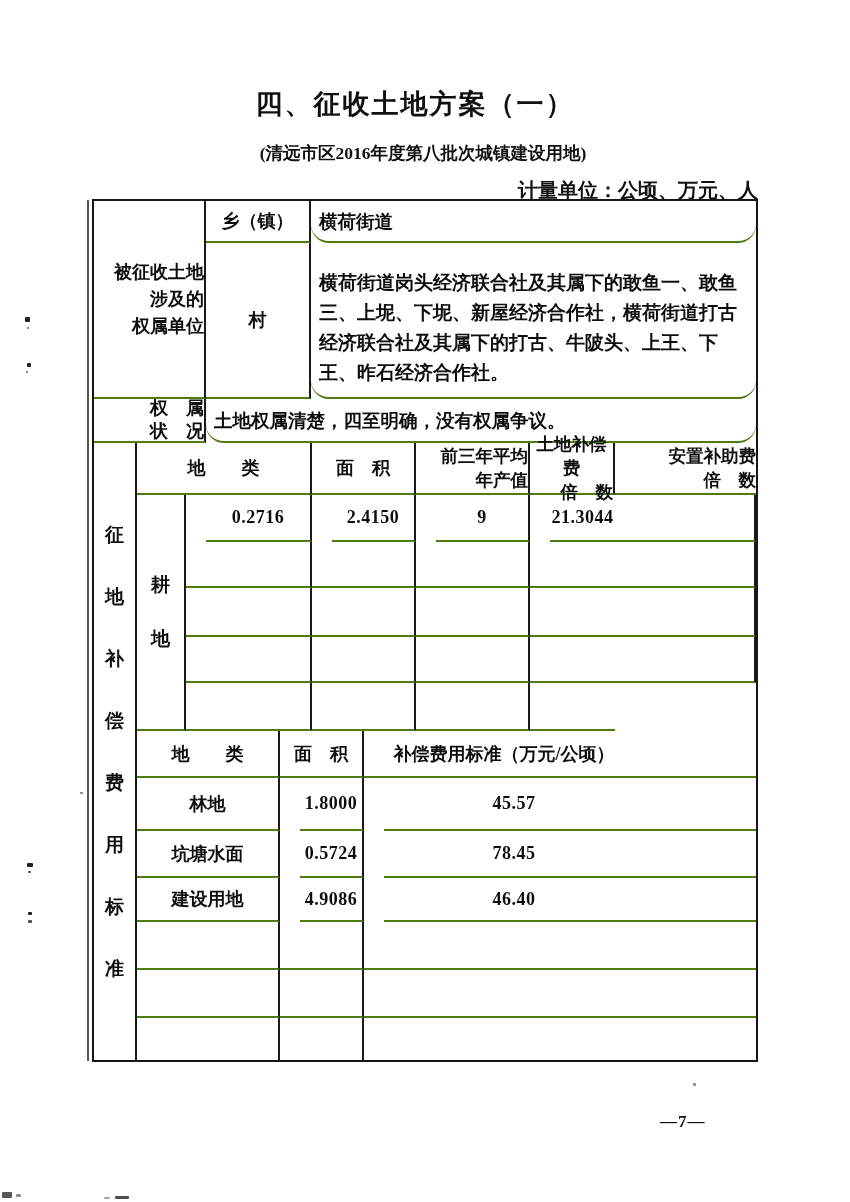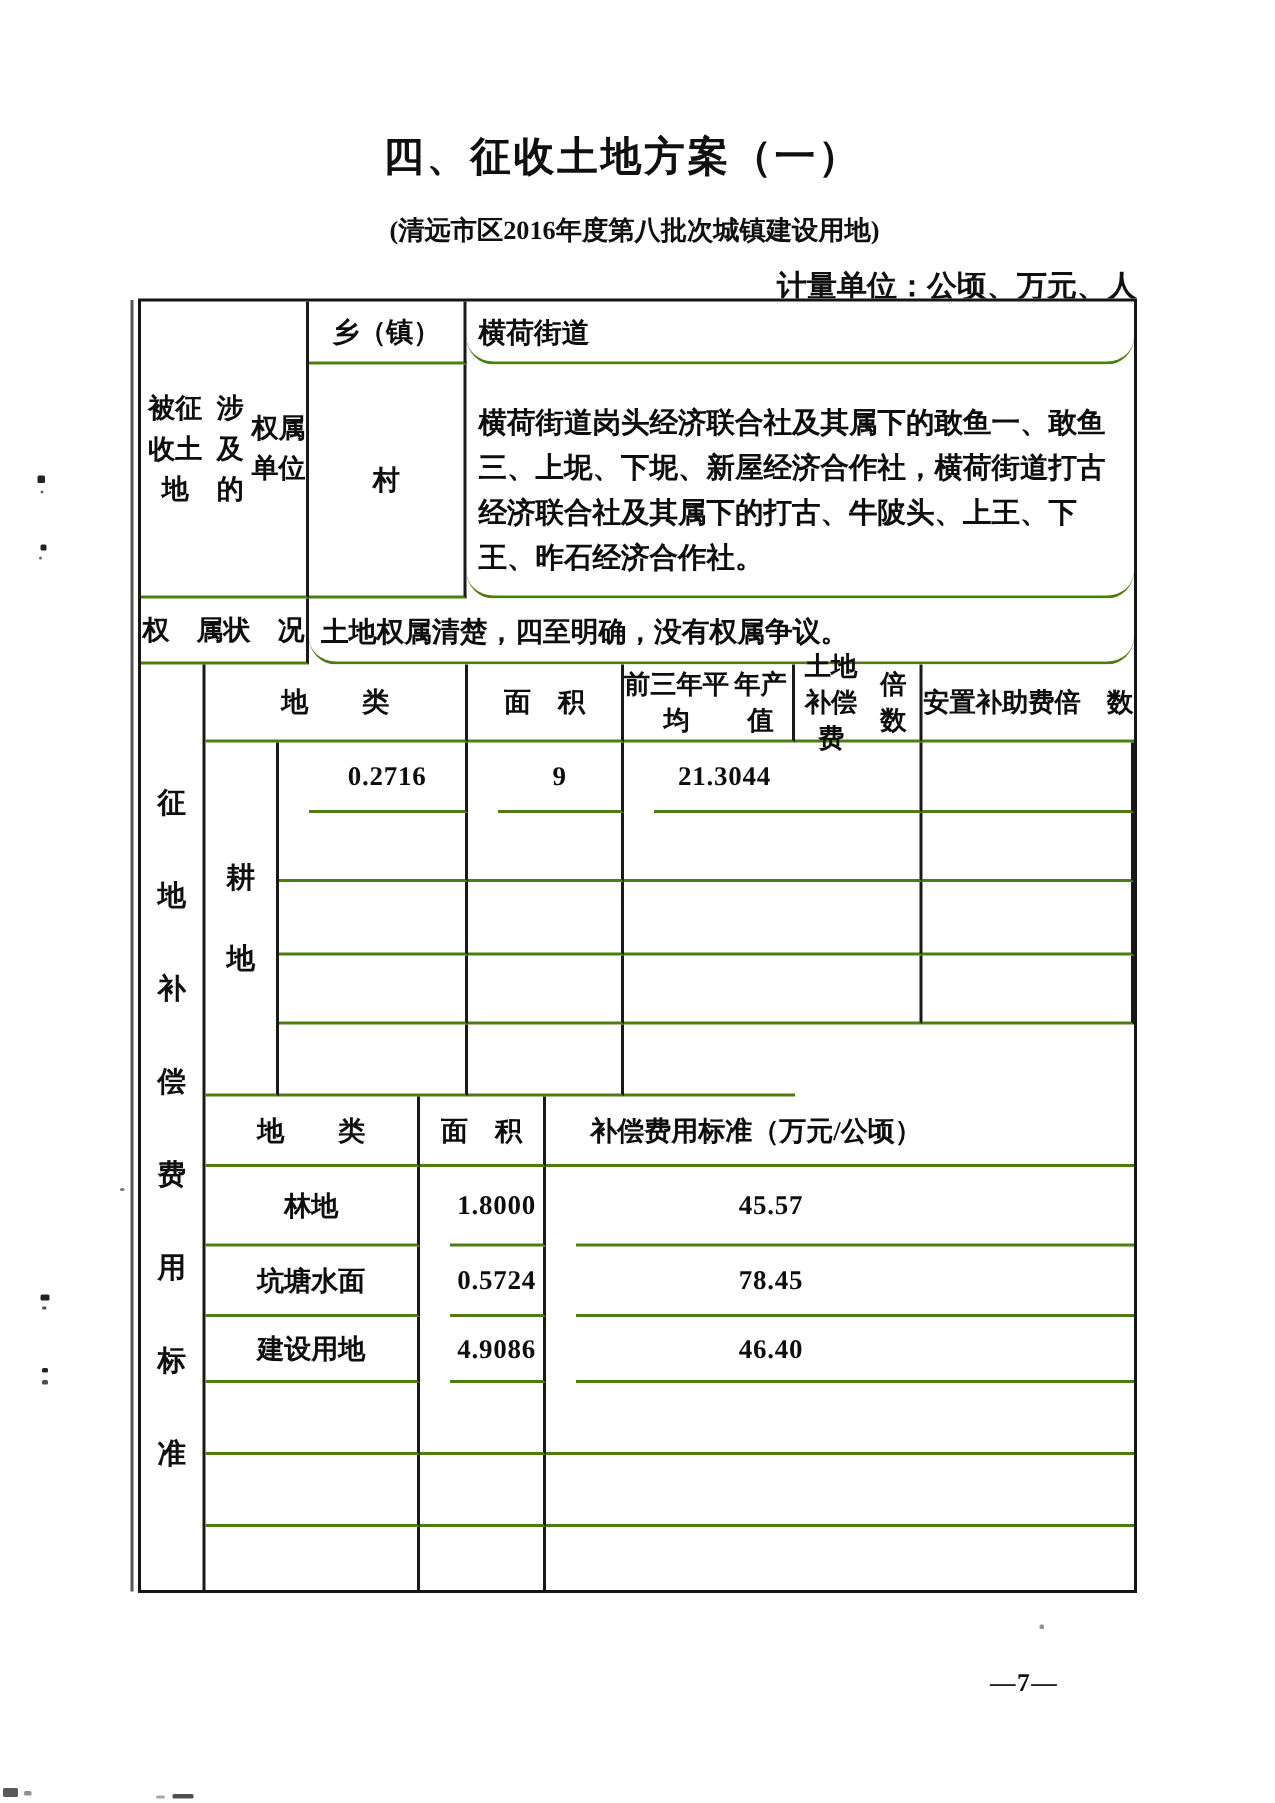--- a/index.html
+++ b/index.html
@@ -21,21 +21,21 @@
   .grid-top{display:grid;grid-template-columns:112px 105px 1fr;
     grid-template-rows:42px 156px 44px;width:100%;}
   .grid-bottom{display:flex;height:617px;width:100%;}
 
   .c{border-right:2px solid #191919;border-bottom:2px solid #4d7c0f;
     display:flex;align-items:center;justify-content:center;box-sizing:border-box;
     font-size:18px;font-weight:700;color:#0e0e0e;text-align:center;}
   .c.left{justify-content:flex-start;text-align:left;border-radius:18px;}
   .br0{border-right:none !important;}
   .bb0{border-bottom:none !important;}
-  .stack{flex-direction:row;}
+  .stack{flex-direction:column;align-items:flex-end;}
 
   .owner-label{grid-row:1/3;grid-column:1;line-height:27px;font-size:18px;}
   .vill-text{padding:0 12px 0 8px;line-height:30px;font-size:19px;align-items:center;margin-top:16px;}
   .tenure-label{grid-column:1;line-height:23px;}
   .tenure-value{grid-column:2/4;padding-left:8px;font-size:18.5px;}
   .twp-value{padding-left:8px;font-size:18.5px;}
 
   .vlabel{width:43px;border-right:2px solid #191919;box-sizing:border-box;
     display:flex;flex-direction:column;align-items:center;justify-content:center;
     gap:36px;font-size:19px;font-weight:700;}
@@ -116,20 +116,21 @@
           <span>安置补助费</span>
           <span>倍　数</span>
         </div>
 
         <div class="c cult-group">
           <span>耕</span>
           <span>地</span>
         </div>
 
         <div class="c num">0.2716</div>
+        <div class="c num">2.4150</div>
         <div class="c num">9</div>
         <div class="c num br0">21.3044</div>
 
         <div class="c"></div>
         <div class="c"></div>
         <div class="c"></div>
         <div class="c"></div>
         <div class="c br0"></div>
 
         <div class="c"></div>

